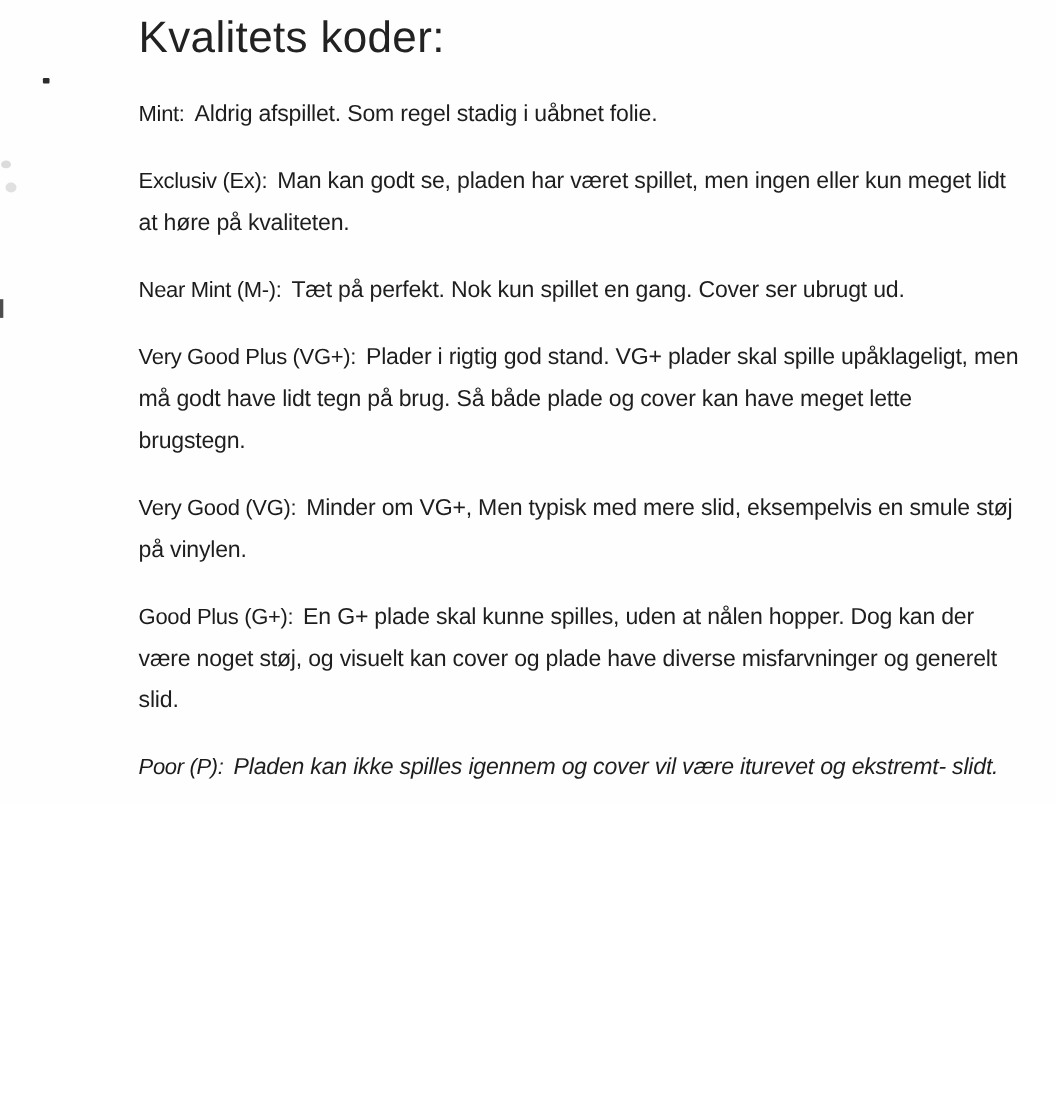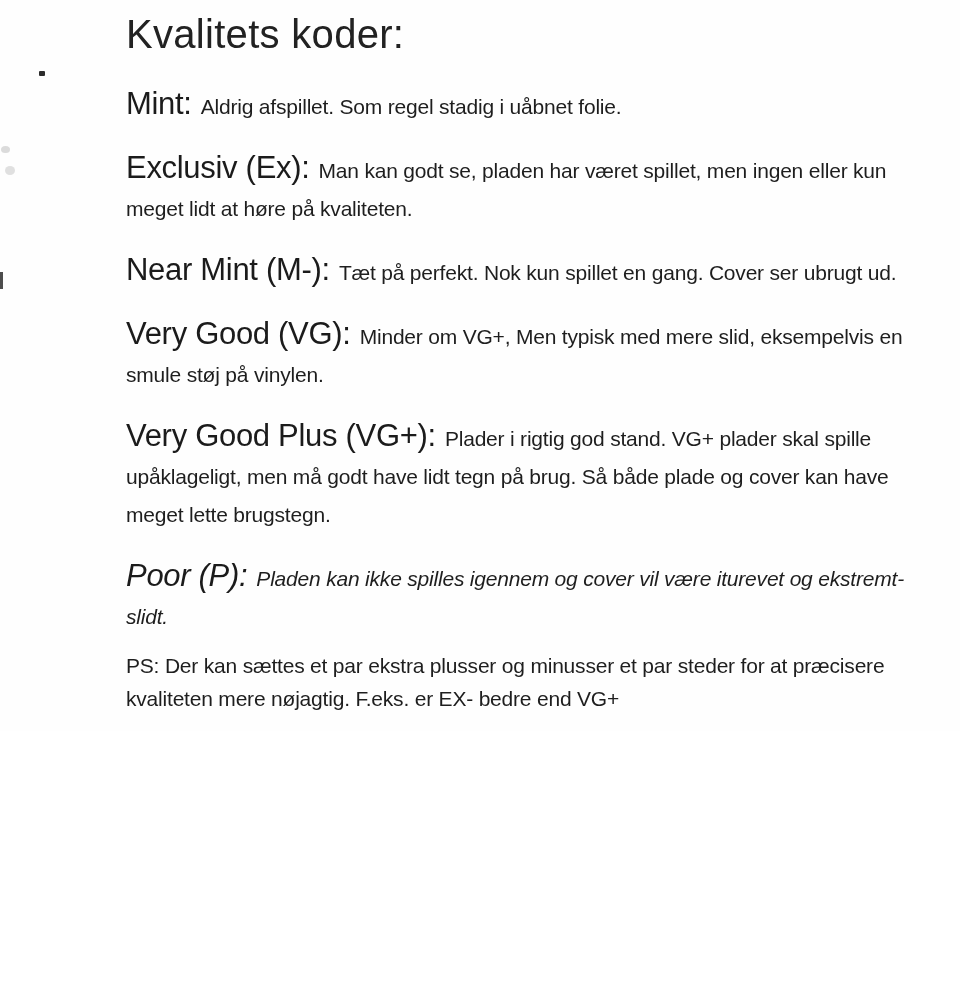--- a/index.html
+++ b/index.html
@@ -32,21 +32,21 @@
   }
   .entry {
     margin: 0 0 23px 0;
     line-height: 36px;
   }
   .entry.tight {
     margin-bottom: 12px;
     font-style: italic;
   }
   .term {
-    font-size: 31px;
+    font-size: 20px;
     letter-spacing: -0.3px;
     margin-right: 9px;
     color: #1b1b1b;
     white-space: nowrap;
   }
   .desc {
     font-size: 21px;
     letter-spacing: -0.2px;
     color: #1e1e1e;
     text-align: right;
@@ -117,27 +117,30 @@
 
     <p class="entry">
       <span class="term">Exclusiv (Ex):</span><span class="desc">Man kan godt se, pladen har været spillet, men ingen eller kun meget lidt at høre på kvaliteten.</span>
     </p>
 
     <p class="entry">
       <span class="term">Near Mint (M-):</span><span class="desc">Tæt på perfekt. Nok kun spillet en gang. Cover ser ubrugt ud.</span>
     </p>
 
     <p class="entry">
+      <span class="term">Very Good Plus (VG+):</span><span class="desc">Plader i rigtig god stand. VG+ plader skal spille upåklageligt, men må godt have lidt tegn på brug. Så både plade og cover kan have meget lette brugstegn.</span>
+    </p>
+
+    <p class="entry">
       <span class="term">Very Good (VG):</span><span class="desc">Minder om VG+, Men typisk med mere slid, eksempelvis en smule støj på vinylen.</span>
     </p>
 
     <p class="entry">
-      <span class="term">Very Good Plus (VG+):</span><span class="desc">Plader i rigtig god stand. VG+ plader skal spille upåklageligt, men må godt have lidt tegn på brug. Så både plade og cover kan have meget lette brugstegn.</span>
+      <span class="term">Good Plus (G+):</span><span class="desc">En G+ plade skal kunne spilles, uden at nålen hopper. Dog kan der være noget støj, og visuelt kan cover og plade have diverse misfarvninger og generelt slid.</span>
     </p>
-
 
 
 
     <p class="entry tight">
       <span class="term">Poor (P):</span><span class="desc">Pladen kan ikke spilles igennem og cover vil være iturevet og ekstremt- slidt.</span>
     </p>
 
     <p class="ps">PS: Der kan sættes et par ekstra plusser og minusser et par steder for at præcisere kvaliteten mere nøjagtig. F.eks. er EX- bedre end VG+</p>
 
   </div>

